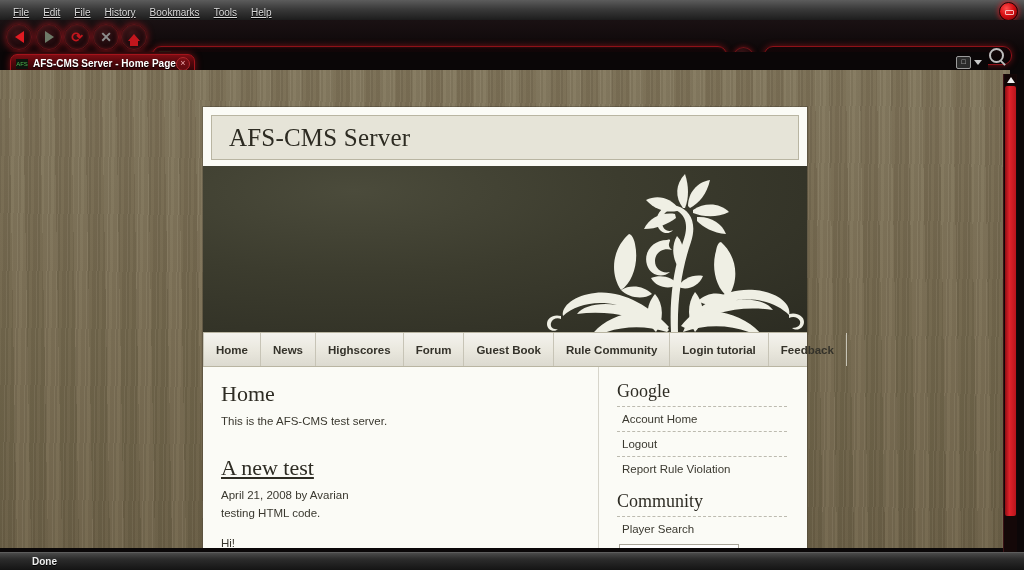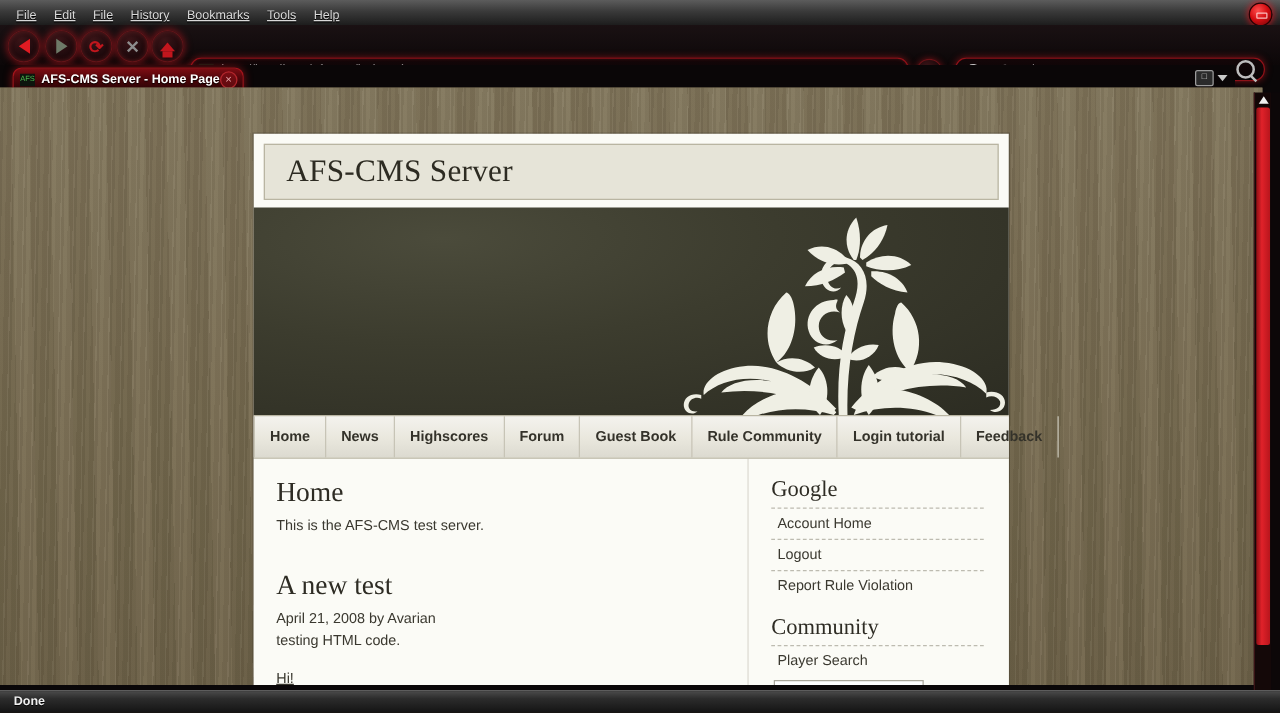--- a/index.html
+++ b/index.html
@@ -198,21 +198,21 @@
     width: 396px; box-sizing: border-box; padding: 14px 18px 0 18px;
     border-right: 1px solid #d7d5cb; background: #fbfbf6;
   }
   .colside {
     flex: 1; box-sizing: border-box; padding: 14px 20px 0 18px; background: #fbfbf6;
   }
   .h-main {
     font-family: "Liberation Serif", serif; font-size: 22px; color: #2e2c24;
     margin: 0 0 7px 0; font-weight: normal;
   }
-  .h-main.second { margin-top: 26px; }
+  .h-main.second { margin-top: 26px; text-decoration: underline; }
   .p-main { font-size: 11.5px; color: #3a382f; margin: 0 0 3px 0; line-height: 15px; }
   .link-main { font-size: 11.5px; color: #3a382f; text-decoration: underline; display: inline-block; margin-top: 13px; }
 
   .h-side {
     font-family: "Liberation Serif", serif; font-size: 18px; color: #2e2c24;
     margin: 0; font-weight: normal; padding-bottom: 4px;
   }
   .sidelist { list-style: none; margin: 0; padding: 0; }
   .sidelist li {
     font-size: 11.5px; color: #3b3930; padding: 6px 0 6px 5px;
@@ -241,21 +241,21 @@
   }
   .hscroll-corner {
     position: absolute; right: 0; top: 74px; width: 7px; height: 478px; background: #0c0708;
   }
 
   
   .statusbar {
     position: absolute; bottom: 0; left: 0; width: 1024px; height: 18px;
     background: linear-gradient(to bottom, #4a4a4a 0%, #2c2c2c 35%, #141414 100%);
     border-top: 1px solid #5d5d5d;
-    display: flex; align-items: center; box-sizing: border-box; padding-left: 11px;
+    display: flex; align-items: center; box-sizing: border-box; padding-left: 32px;
   }
   .statustext { color: #efefef; font-size: 10px; font-weight: bold; text-shadow: 0 1px 0 #000; }
 </style>
 </head>
 <body>
 
 <div id="app">
 
   <div class="menubar">
     <div class="mi"><span class="u">File</span></div>

